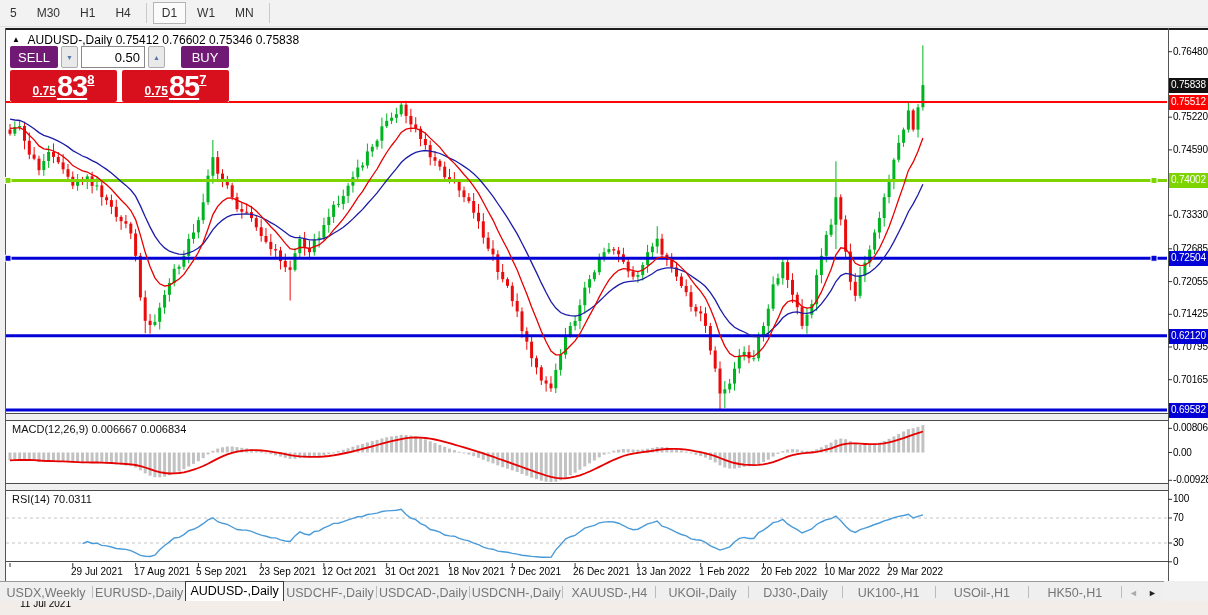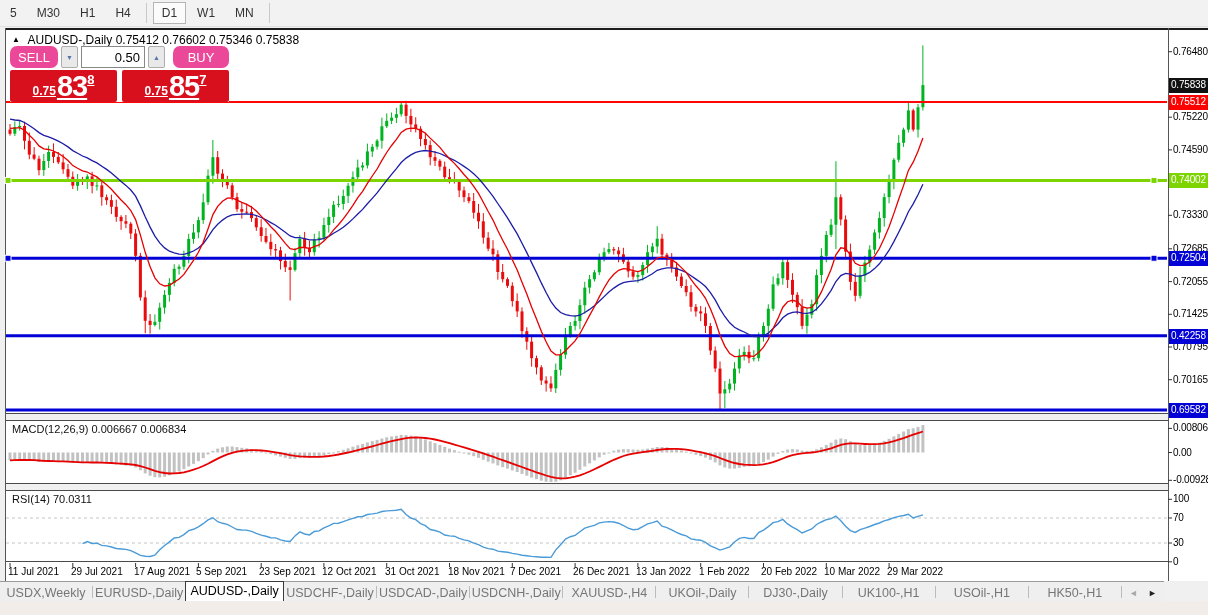--- a/index.html
+++ b/index.html
@@ -28,23 +28,23 @@
   #chart-title .tri{font-size:8px;vertical-align:2px;margin-right:5px;}
   .indlabel{position:absolute;left:12px;z-index:5;font-size:11px;color:#111;}
   .axlbl{position:absolute;left:1173px;z-index:5;font-size:10px;letter-spacing:-0.2px;color:#000;
          height:12px;line-height:12px;white-space:nowrap;}
   .badge{position:absolute;left:1169px;z-index:6;width:39px;height:15px;line-height:13px;
          font-size:10px;letter-spacing:-0.2px;color:#fff;padding-left:2px;box-sizing:border-box;white-space:nowrap;}
   .dtlbl{position:absolute;top:566px;z-index:5;font-size:10px;color:#000;white-space:nowrap;}
   
   #trade-panel{position:absolute;left:10px;top:46px;width:219px;height:56px;z-index:6;background:#fff;}
   .tp-row1{display:flex;height:22px;gap:3px;align-items:stretch;}
-  .btn-sell,.btn-buy{background:#ec4899;color:#fff;font-size:13px;display:flex;align-items:center;
-        justify-content:center;border-radius:7px;cursor:pointer;}
-  .btn-sell{width:48px;} .btn-buy{width:56px;margin-left:auto;}
+  .btn-sell,.btn-buy{background:#701a75;color:#fff;font-size:13px;display:flex;align-items:center;
+        justify-content:center;border-radius:2px;cursor:pointer;}
+  .btn-sell{width:48px;} .btn-buy{width:48px;margin-left:auto;}
   .spin-btn{width:17px;background:#e9e9e9;border:1px solid #adadad;border-radius:2px;color:#5577aa;
         font-size:7px;display:flex;align-items:center;justify-content:center;box-sizing:border-box;cursor:pointer;}
   .vol-input{width:64px;border:1px solid #888;font-size:13px;text-align:right;padding:0 4px 0 0;
         font-family:inherit;box-sizing:border-box;}
   .tp-row2{display:flex;gap:5px;margin-top:2px;height:32px;}
   .price-box{flex:1;background:#d8101e;color:#fff;border-radius:2px;display:flex;align-items:center;
         justify-content:center;cursor:pointer;text-decoration:underline;}
   .pb-small{font-size:12px;font-weight:bold;margin-top:9px;margin-right:1px;}
   .pb-big{font-size:29px;font-weight:bold;line-height:30px;letter-spacing:-1px;}
   .pb-sup{font-size:13px;font-weight:bold;margin-bottom:13px;}
@@ -776,25 +776,25 @@
     <div class="axlbl" style="top: 447px;">0.00</div>
     <div class="axlbl" style="top: 474px;">-0.00928</div>
     <div class="axlbl" style="top: 493px;">100</div>
     <div class="axlbl" style="top: 512px;">70</div>
     <div class="axlbl" style="top: 537px;">30</div>
     <div class="axlbl" style="top: 556px;">0</div>
     <div class="badge" style="top: 78px; background: rgb(17, 17, 17);">0.75838</div>
     <div class="badge" style="top: 95px; background: rgb(255, 0, 0);">0.75512</div>
     <div class="badge" style="top: 173px; background: rgb(126, 212, 0);">0.74002</div>
     <div class="badge" style="top: 251px; background: rgb(2, 2, 214);">0.72504</div>
-    <div class="badge" style="top: 329px; background: rgb(2, 2, 214);">0.42258</div>
+    <div class="badge" style="top: 329px; background: rgb(2, 2, 214);">0.62120</div>
     <div class="badge" style="top: 403px; background: rgb(2, 2, 214);">0.69582</div>
   </div>
 <div id="date-labels">
-    <div class="dtlbl" style="left: 8px;">11 Jul 2021</div>
+    <div class="dtlbl" style="left: 20px; margin-top: 32px;">11 Jul 2021</div>
     <div class="dtlbl" style="left: 71px;">29 Jul 2021</div>
     <div class="dtlbl" style="left: 134px;">17 Aug 2021</div>
     <div class="dtlbl" style="left: 196px;">5 Sep 2021</div>
     <div class="dtlbl" style="left: 259px;">23 Sep 2021</div>
     <div class="dtlbl" style="left: 322px;">12 Oct 2021</div>
     <div class="dtlbl" style="left: 385px;">31 Oct 2021</div>
     <div class="dtlbl" style="left: 448px;">18 Nov 2021</div>
     <div class="dtlbl" style="left: 510px;">7 Dec 2021</div>
     <div class="dtlbl" style="left: 573px;">26 Dec 2021</div>
     <div class="dtlbl" style="left: 636px;">13 Jan 2022</div>

